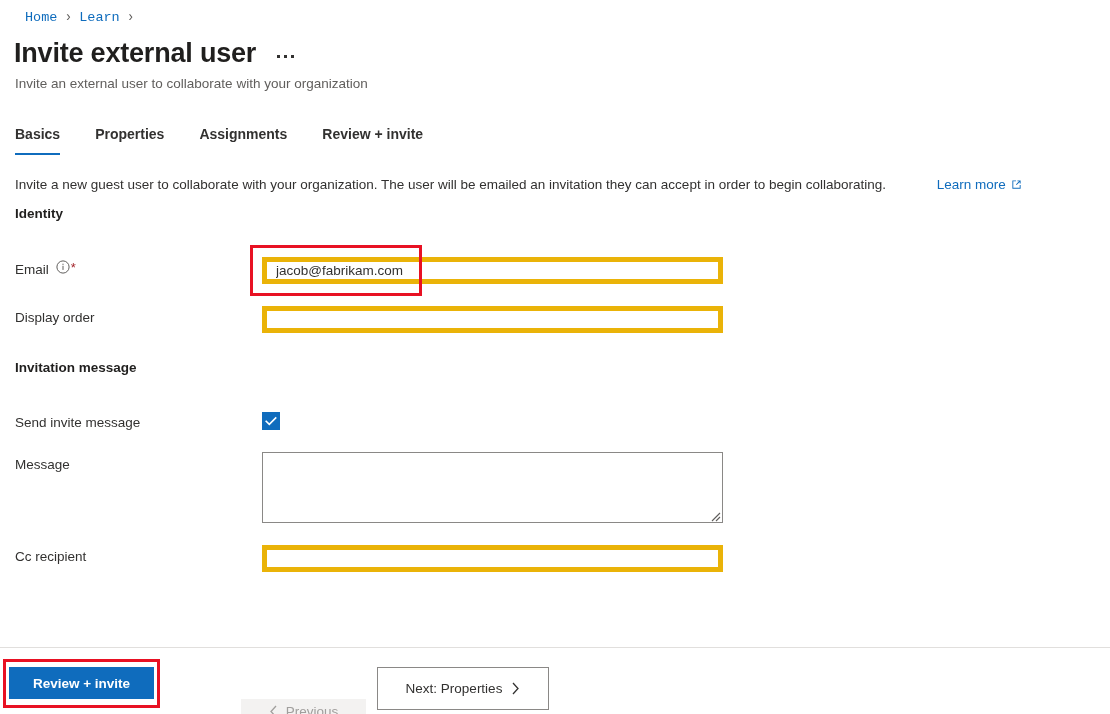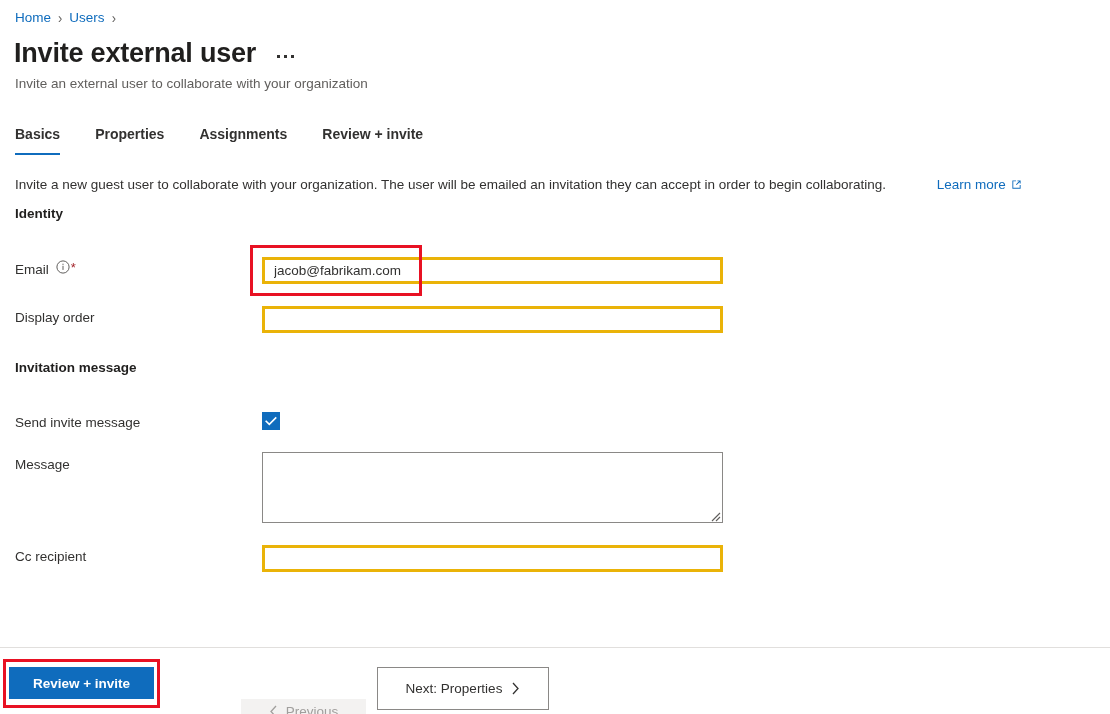--- a/index.html
+++ b/index.html
@@ -13,23 +13,23 @@
   }
   #page {
     position: relative;
     width: 1110px; height: 714px;
     background: #ffffff;
   }
 
   
   .breadcrumb {
     position: absolute;
-    left: 15px; top: 9px;
+    left: 25px; top: 9px;
     display: flex; align-items: center;
-    font-size: 13.5px; line-height: 18px;
+    font-size: 13.5px; line-height: 18px; font-family: Liberation Mono, monospace;
   }
   .crumb-link {
     color: #0f6cbd;
     cursor: pointer;
     white-space: nowrap;
   }
   .crumb-sep {
     color: #605e5c;
     font-size: 13px;
     margin: 0 7px;
@@ -154,21 +154,21 @@
     font-size: 13px;
     margin-left: 1px;
     line-height: 11px;
     align-self: flex-start;
     margin-top: 2px;
   }
 
   .f-input {
     position: absolute;
     background: #ffffff;
-    border: 3px solid #eab308;
+    border: 5px solid #eab308;
     font-family: "Liberation Sans", sans-serif;
     font-size: 13.5px;
     color: #323130;
     padding: 0 9px;
     outline: none;
   }
   .f-textarea {
     position: absolute;
     background: #ffffff;
     border: 1px solid #8a8886;
@@ -241,21 +241,21 @@
   }
 </style>
 </head>
 <body>
 
 <div id="page">
 
   <div class="breadcrumb">
     <span class="crumb-link">Home</span>
     <span class="crumb-sep">›</span>
-    <span class="crumb-link">Users</span>
+    <span class="crumb-link">Learn</span>
     <span class="crumb-sep">›</span>
   </div>
 
   <div class="title-row">
     <div class="page-title">Invite external user</div>
     <div class="ellipsis-btn">
       <i></i>
       <i></i>
       <i></i>
     </div>

